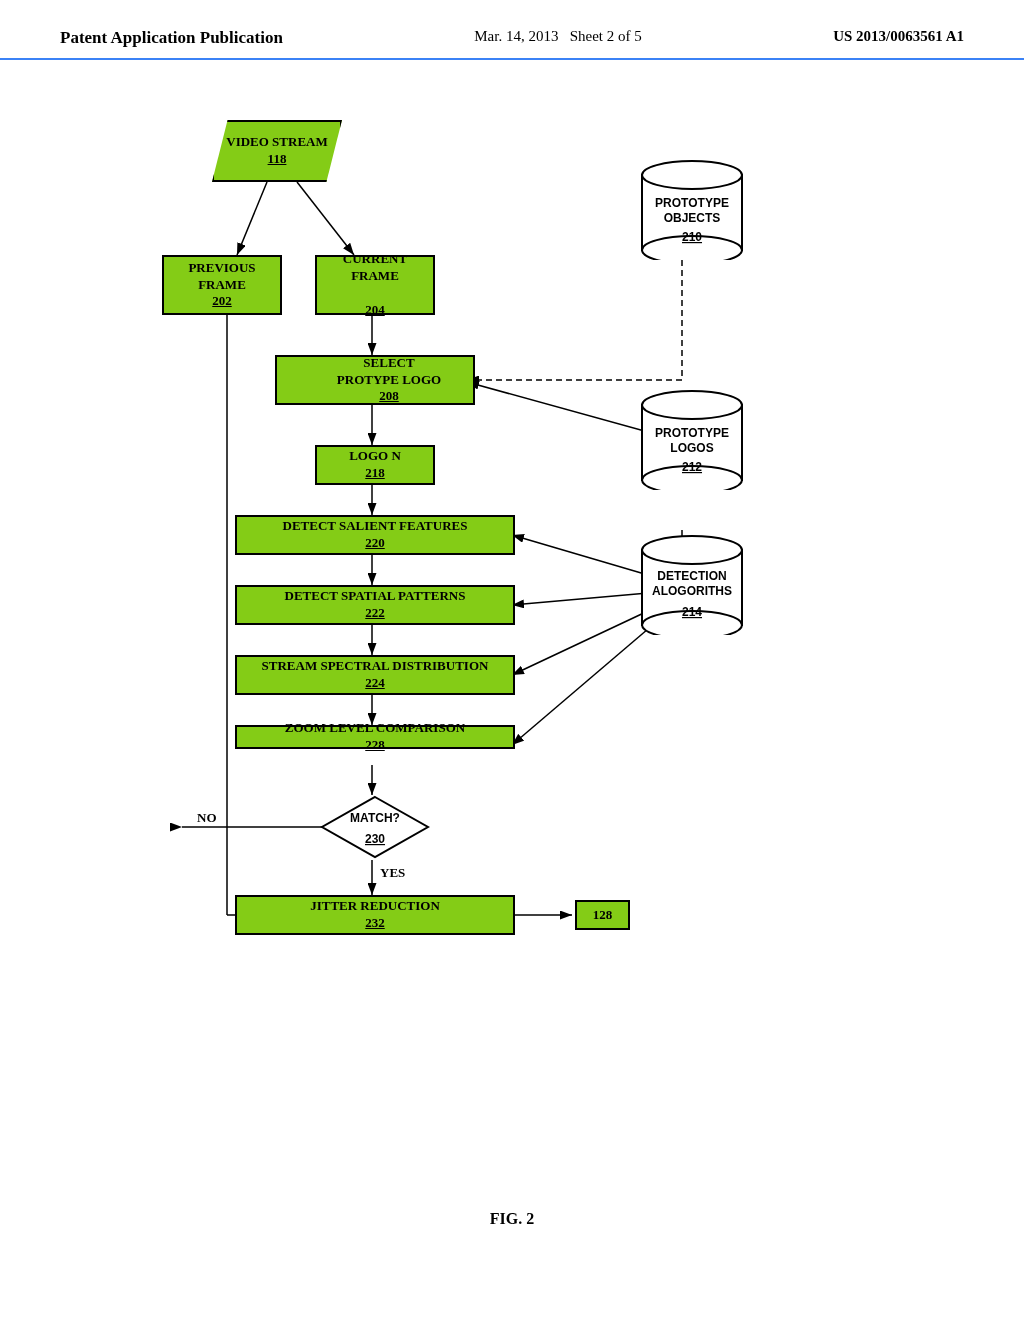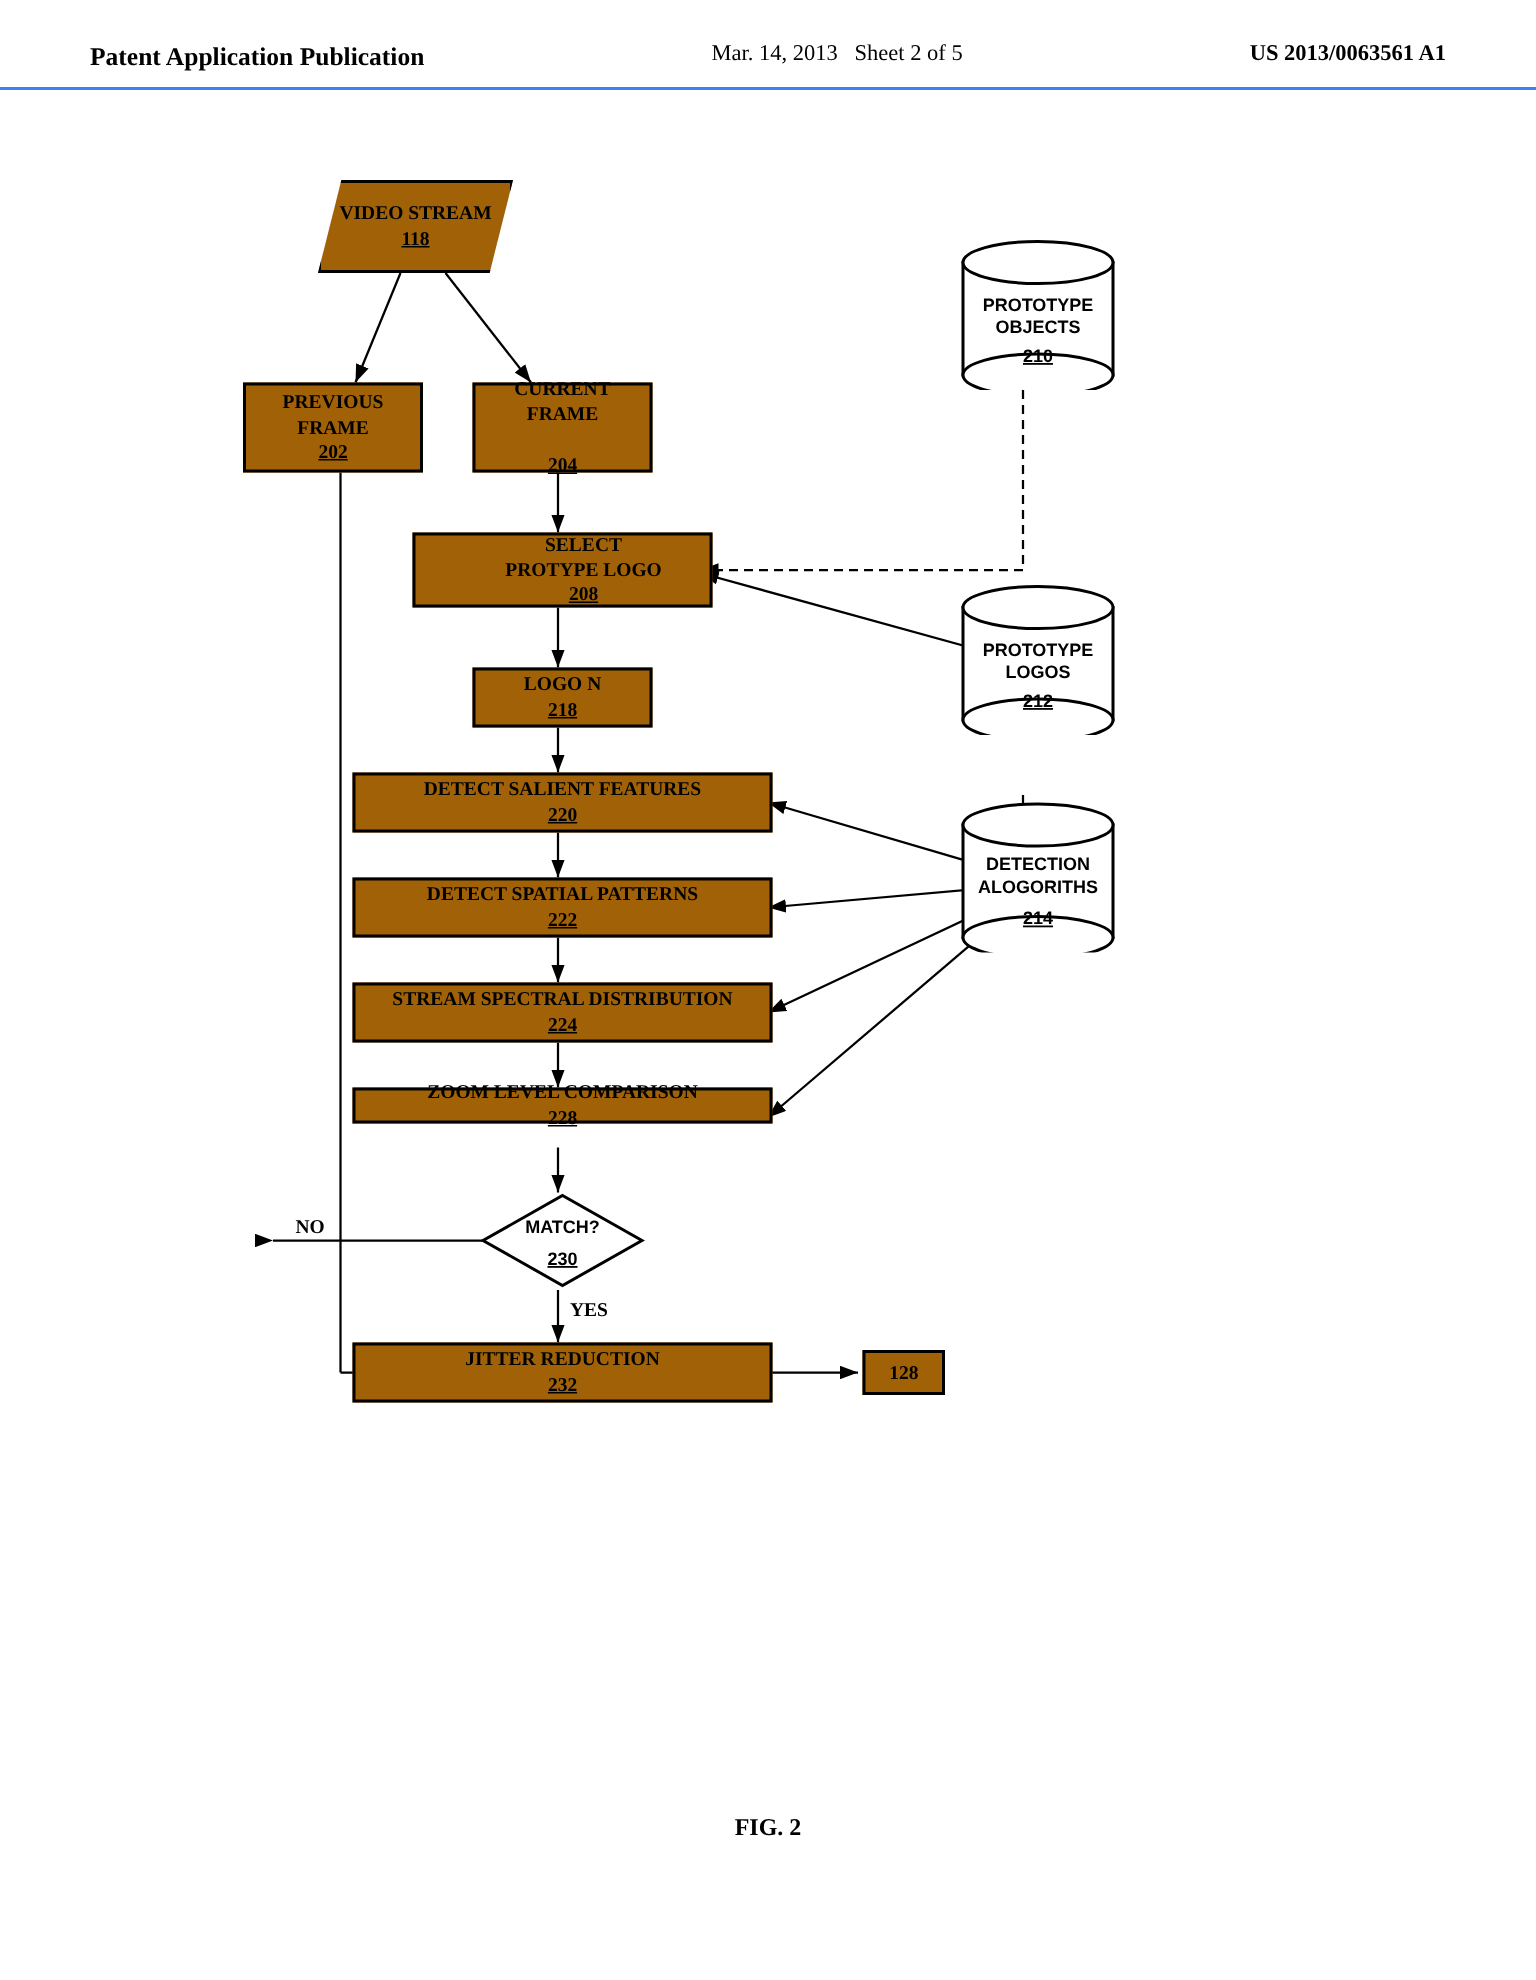--- a/index.html
+++ b/index.html
@@ -38,21 +38,21 @@
       position: relative;
       margin: 40px auto 0 auto;
       width: 860px;
       height: 1100px;
     }
 
     
     .box {
       position: absolute;
       border: 2px solid #000;
-      background: #a16207;
+      background: #84cc16;
       text-align: center;
       display: flex;
       flex-direction: column;
       align-items: center;
       justify-content: center;
       font-size: 13px;
       font-weight: bold;
       line-height: 1.3;
     }
 

